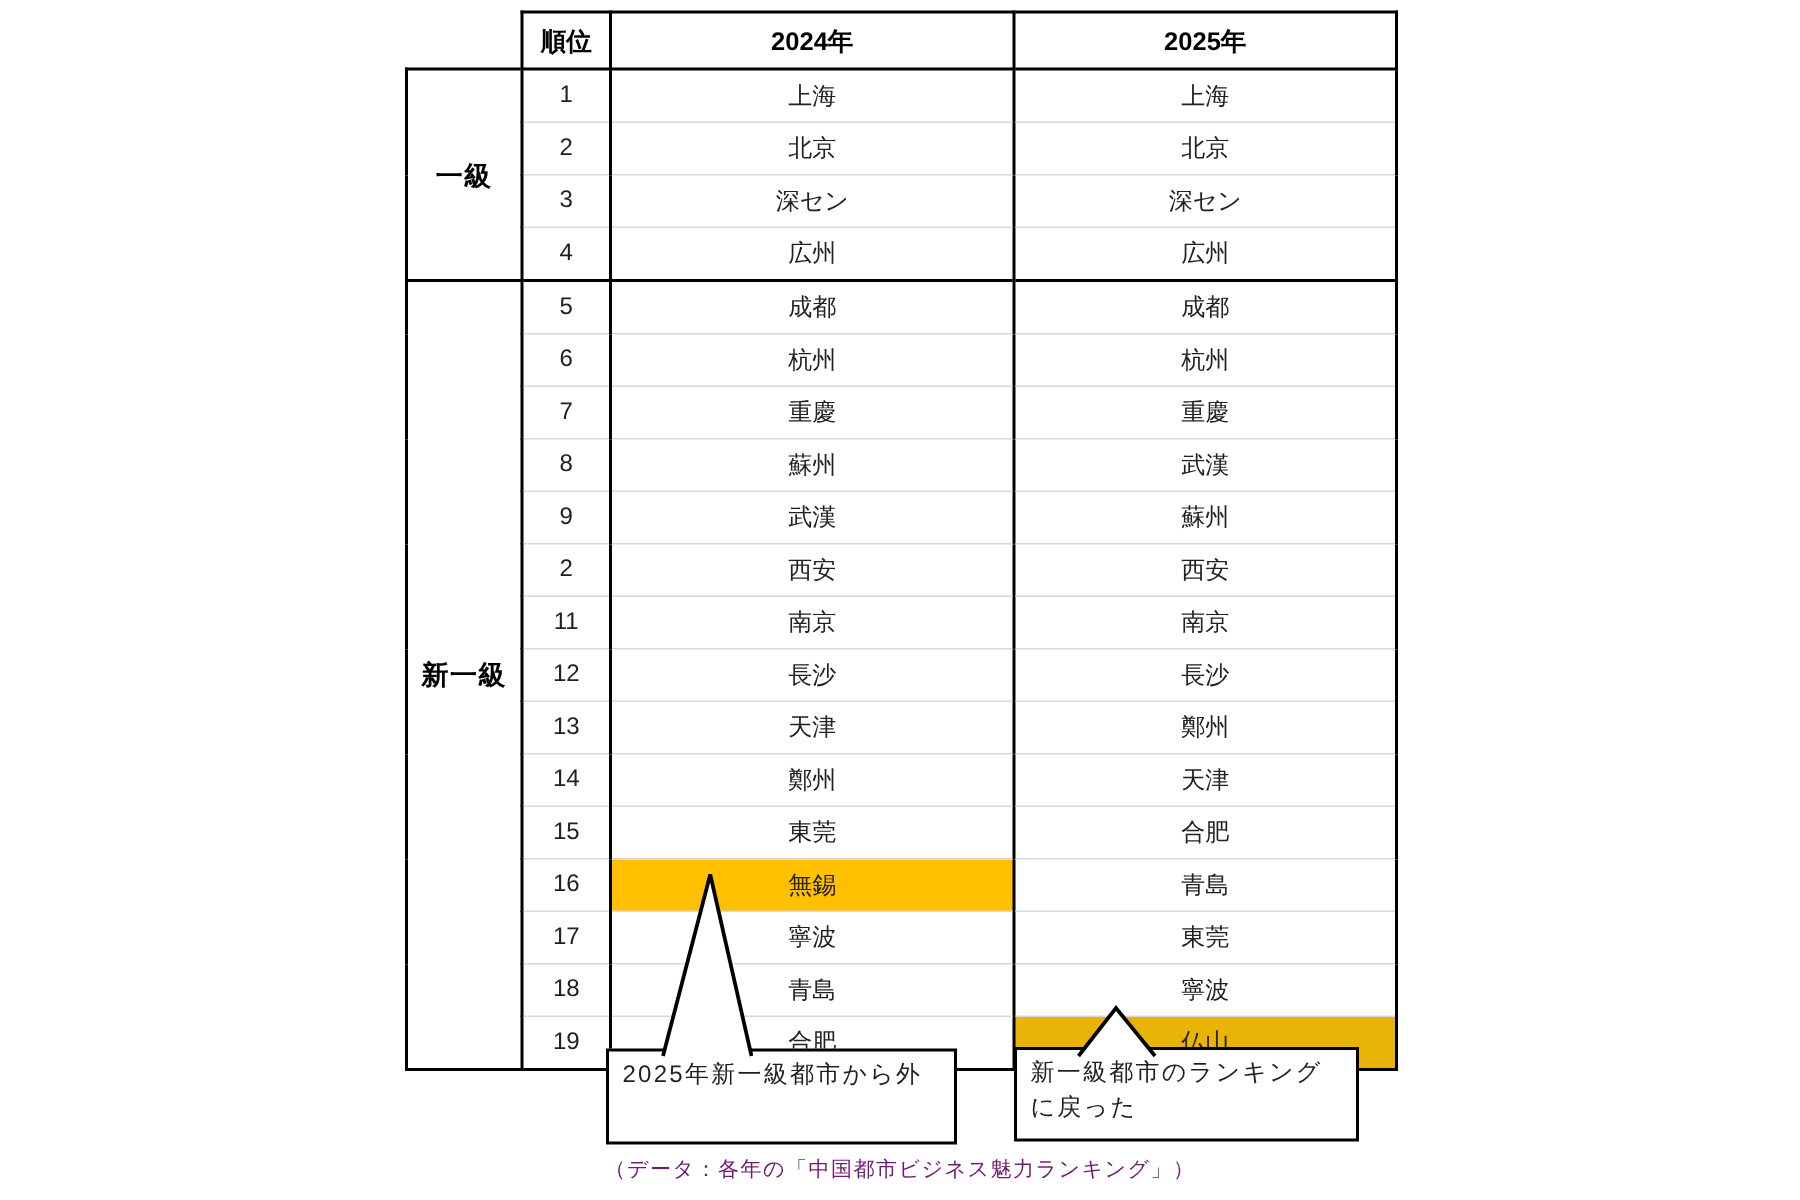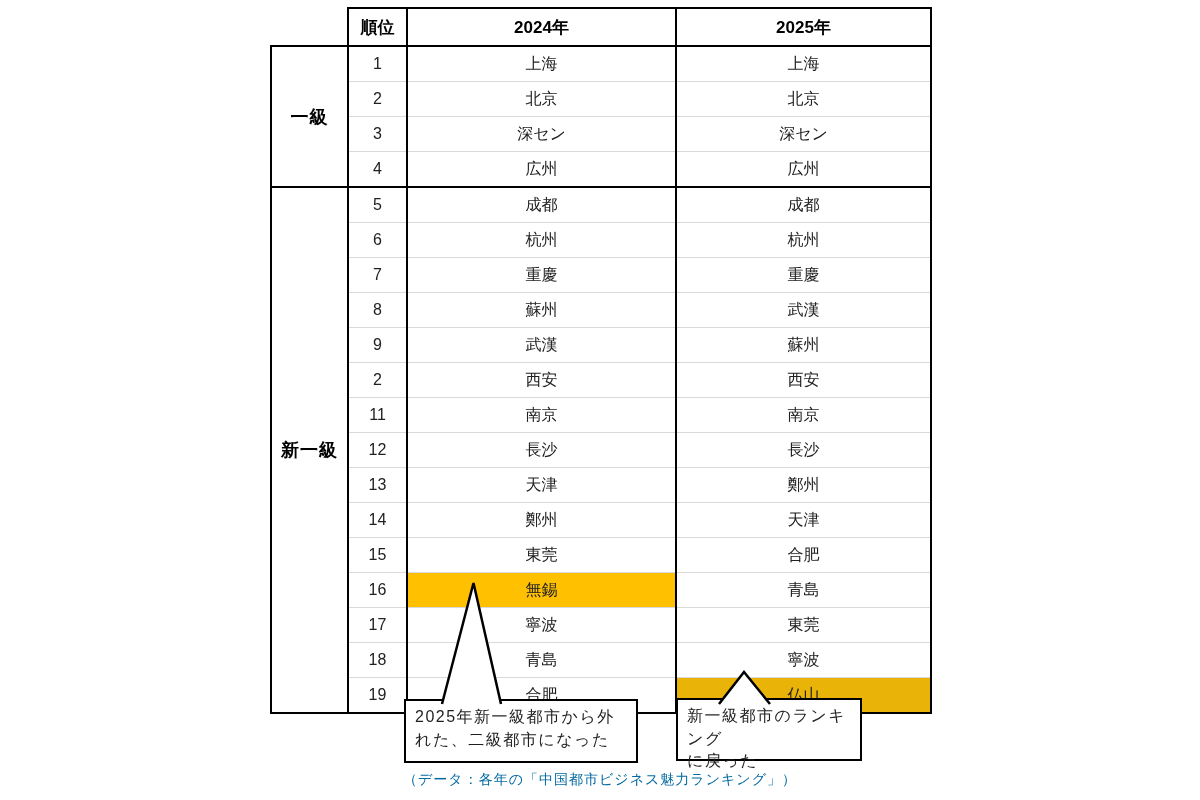--- a/index.html
+++ b/index.html
@@ -56,34 +56,34 @@
     border: 2.5px solid #000;
     box-sizing: border-box;
     z-index: 3;
     font-size: 16px;
     line-height: 1.42;
     letter-spacing: 1.5px;
     color: #1f1f1f;
     padding: 5px 6px 4px 9px;
   }
   #callout-2024 { left: 404px; top: 699px; width: 234px; height: 64px; }
-  #callout-2025 { left: 676px; top: 698px; width: 186px; height: 63px; font-family: Liberation Serif, serif; }
+  #callout-2025 { left: 676px; top: 698px; width: 230px; height: 63px; font-family: Liberation Serif, serif; }
   .pointers {
     position: absolute;
     left: 0; top: 0;
     z-index: 4;
     pointer-events: none;
   }
   .footer-note {
     position: absolute;
     left: 270px;
     top: 771px;
     width: 660px;
     text-align: center;
-    color: #0369a1;
+    color: #701a75;
     font-size: 14px;
     letter-spacing: 1px;
     z-index: 1;
   }
 </style>
 </head>
 <body>
 
 <div class="page">
 
@@ -198,21 +198,20 @@
           <td class="cell">19</td>
           <td class="cell">合肥</td>
           <td class="cell" style="background: #eab308;">仏山</td>
         </tr>
       </tbody>
     </table>
   </div>
 
   <div class="callout" id="callout-2024">
     <div>2025年新一級都市から外</div>
-    <div>れた、二級都市になった</div>
   </div>
 
   <div class="callout" id="callout-2025">
     <div>新一級都市のランキング</div>
     <div>に戻った</div>
   </div>
 
   <svg class="pointers" width="1200" height="800" viewBox="0 0 1200 800">
     <path d="M442,704 L473.5,583 L501,704 Z" fill="#ffffff" stroke="none"></path>
     <path d="M442,704 L473.5,583 L501,704" fill="none" stroke="#000000" stroke-width="2.5" stroke-linejoin="miter"></path>

